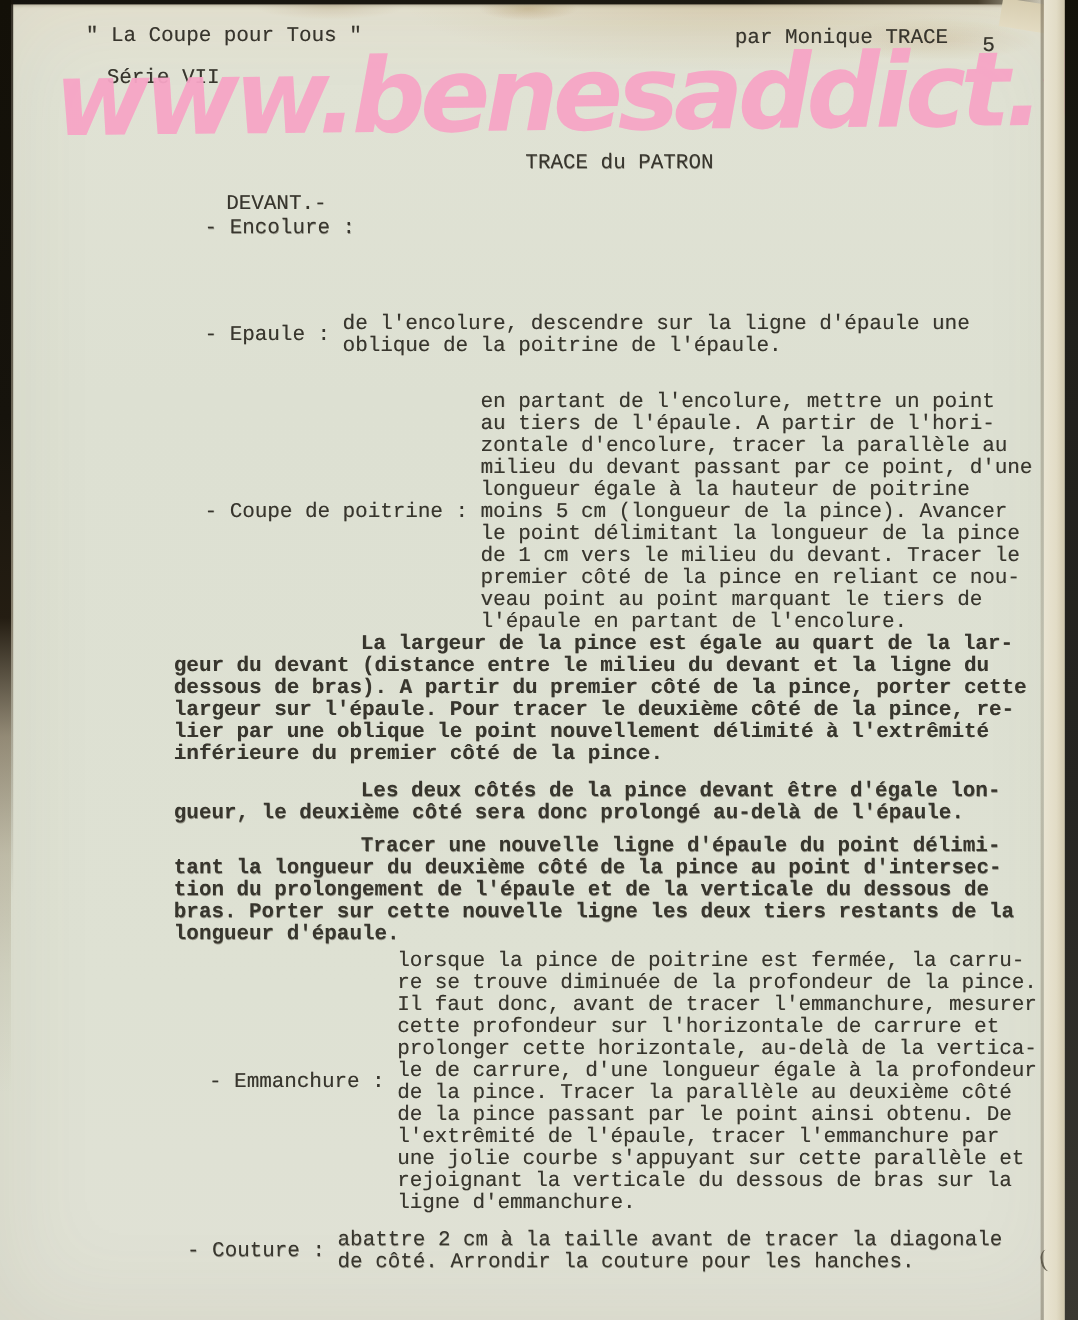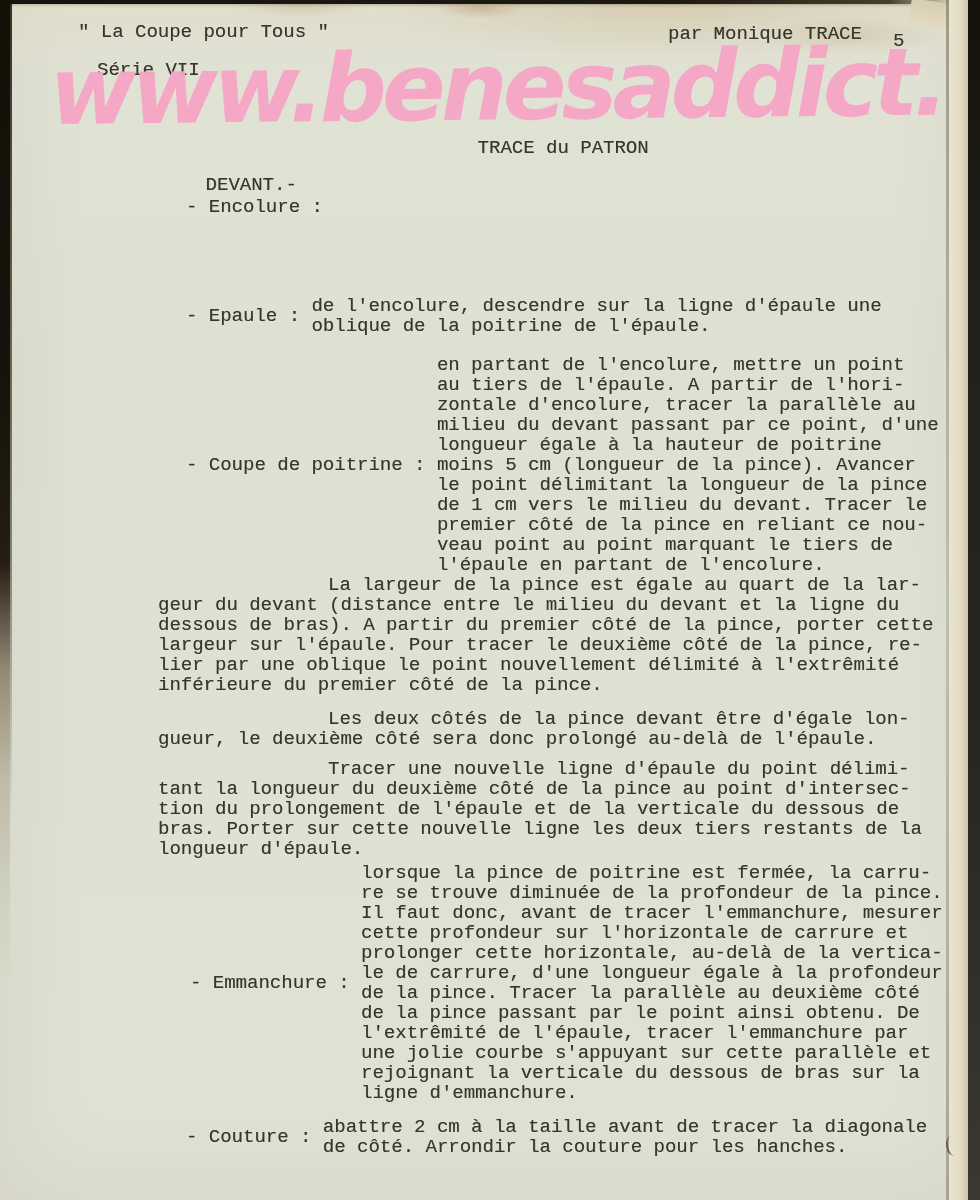--- a/index.html
+++ b/index.html
@@ -13,21 +13,21 @@
       radial-gradient(60px 14px at 480px 8px, rgba(160,120,60,0.30), rgba(160,120,60,0) 75%),
       radial-gradient(90px 16px at 300px 6px, rgba(150,115,60,0.18), rgba(150,115,60,0) 75%),
       linear-gradient(180deg,#e7e4d4 0%,#e0e2d4 6%,#dde0d2 30%,#dee1d3 75%,#e0e1d5 100%);
     box-shadow:inset 0 0 90px rgba(110,95,60,0.10);
   }
   .t{position:absolute;white-space:pre;text-shadow:0.3px 0.3px 0.5px rgba(55,50,40,0.45);}
   .item{position:absolute;display:flex;align-items:center;text-shadow:0.3px 0.3px 0.5px rgba(55,50,40,0.45);}
   .item .lead{white-space:pre;flex:0 0 auto;}
   .item .desc{white-space:pre;}
   .para{position:absolute;left:158px;width:800px;white-space:pre-line;text-indent:170px;
-        text-shadow:0.3px 0.3px 0.5px rgba(55,50,40,0.45);}
+        text-shadow:0.3px 0.3px 0.5px rgba(55,50,40,0.45);font-weight:bold;}
   .u{text-decoration-thickness:1.6px;text-underline-offset:4px;}
   .watermark{
     position:absolute;left:50px;top:45px;z-index:30;
     font-family:"DejaVu Sans","Liberation Sans",sans-serif;
     font-style:italic;font-weight:bold;font-size:94px;line-height:1;
     letter-spacing:-5px;color:#f7a5c6;opacity:0.95;
     transform:rotate(-0.6deg);transform-origin:left bottom;white-space:pre;
   }
   
   .edge-top{position:absolute;left:0;top:0;width:966px;height:4px;z-index:40;
@@ -64,21 +64,21 @@
   </div>
 
   <div class="t" style="left:160px;top:155px">
     <span class="u">DEVANT</span><span>.-</span>
   </div>
 
   <div class="item" style="left:186px;top:197px">
     <span class="lead"><span>- </span><span class="u">Encolure</span><span> : </span></span>
   </div>
 
-  <div class="item" style="left:186px;top:296px">
+  <div class="item" style="left:186px;top:284px">
     <span class="lead"><span>- </span><span class="u">Epaule</span><span> : </span></span>
     <div class="desc">de l'encolure, descendre sur la ligne d'épaule une
 oblique de la poitrine de l'épaule.</div>
   </div>
 
   <div class="item" style="left:186px;top:355px">
     <span class="lead"><span>- </span><span class="u">Coupe de poitrine</span><span> : </span></span>
     <div class="desc">en partant de l'encolure, mettre un point
 au tiers de l'épaule. A partir de l'hori-
 zontale d'encolure, tracer la parallèle au
@@ -115,21 +115,21 @@
 prolonger cette horizontale, au-delà de la vertica-
 le de carrure, d'une longueur égale à la profondeur
 de la pince. Tracer la parallèle au deuxième côté
 de la pince passant par le point ainsi obtenu. De
 l'extrêmité de l'épaule, tracer l'emmanchure par
 une jolie courbe s'appuyant sur cette parallèle et
 rejoignant la verticale du dessous de bras sur la
 ligne d'emmanchure.</div>
   </div>
 
-  <div class="item" style="left:186px;top:1117px">
+  <div class="item" style="left:170px;top:1117px">
     <span class="lead"><span>- </span><span class="u">Couture</span><span> : </span></span>
     <div class="desc">abattre 2 cm à la taille avant de tracer la diagonale
 de côté. Arrondir la couture pour les hanches.</div>
   </div>
 
   <div class="watermark">www.benesaddict.fr</div>
 
   <div class="corner-sliver"></div>
   <div class="edge-top"></div>
   <div class="edge-left-dark"></div>

